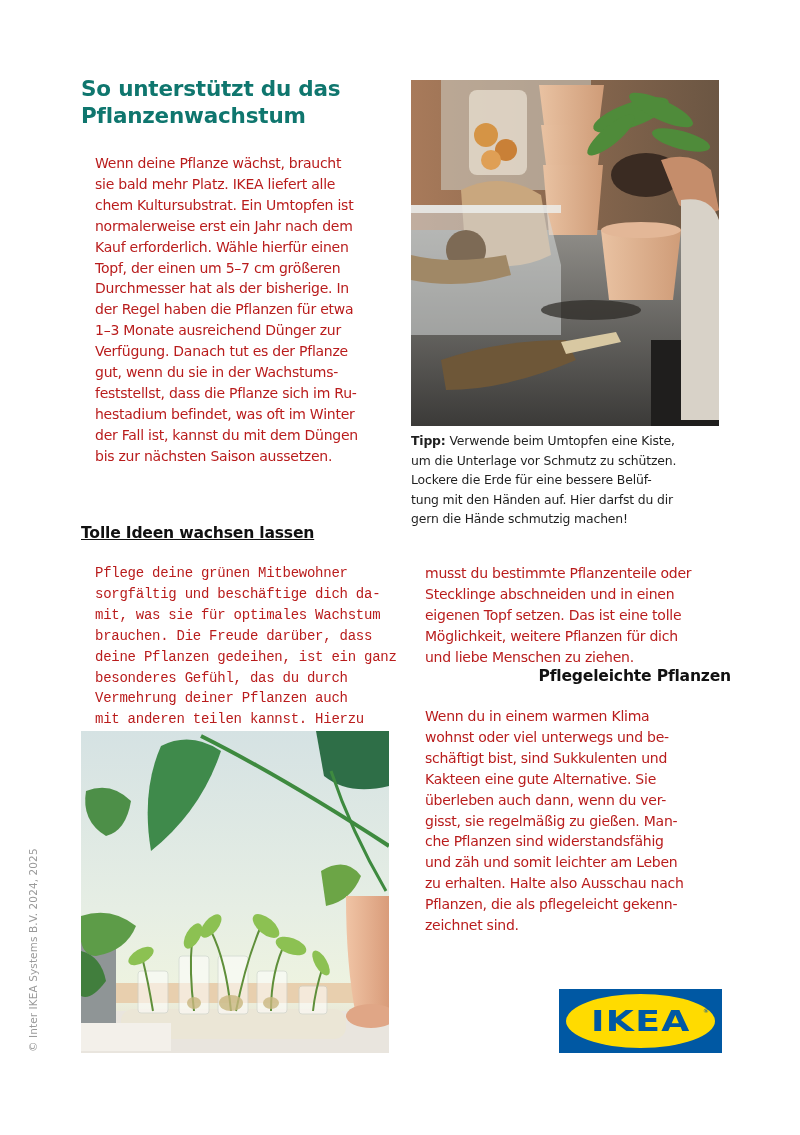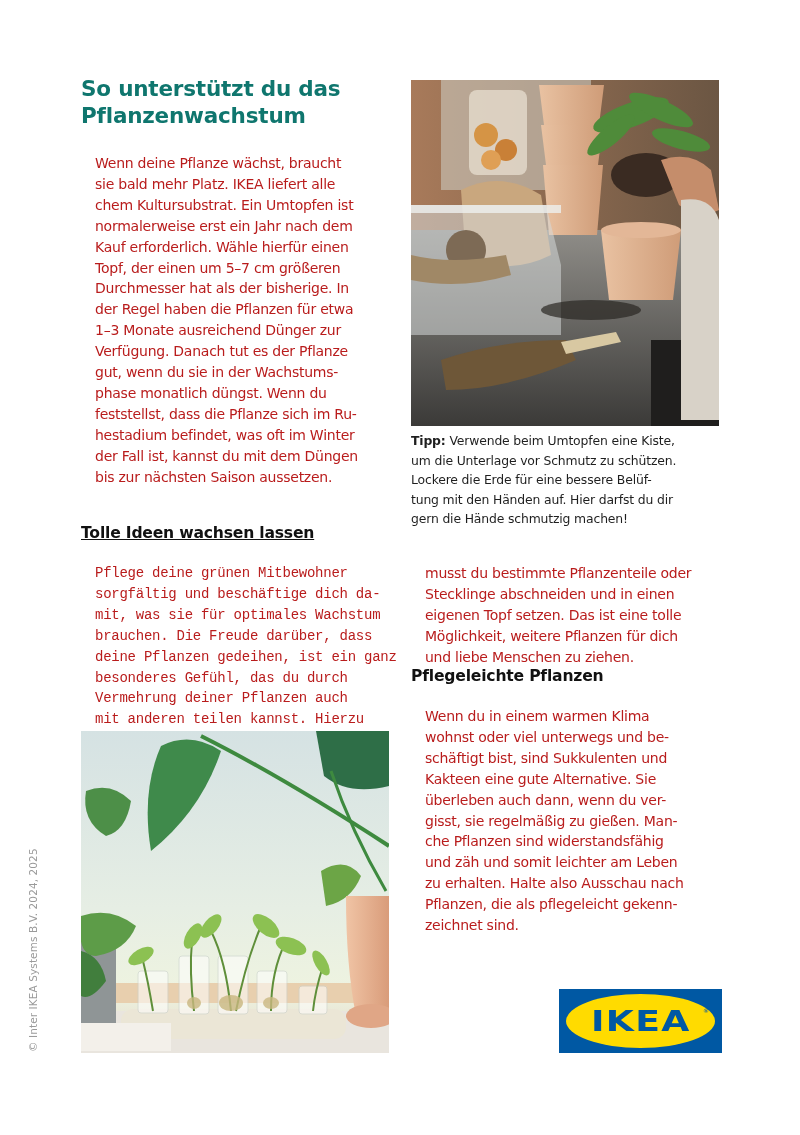--- a/index.html
+++ b/index.html
@@ -18,21 +18,21 @@
       font-size: 14px; line-height: 20.9px; letter-spacing: -0.25px;
       margin: 14px; color: #b91c1c;
     }
     .p1 { left: 81px; top: 139px; width: 320px; }
     .h2 {
       font-size: 15.6px; font-weight: bold; line-height: 20px; letter-spacing: -0.2px; color: #111;
     }
     .h2-a { left: 81px; top: 523px; width: 320px; text-decoration: underline; }
     .p2 { left: 81px; top: 549px; width: 320px; font-family: Liberation Mono, monospace; }
     .p3 { left: 411px; top: 549px; width: 320px; }
-    .h2-b { left: 411px; top: 666px; width: 320px; }
+    .h2-b { left: 411px; top: 666px; width: 320px; text-align: right; }
     .p4 { left: 411px; top: 692px; width: 320px; }
 
     .photo { overflow: hidden; }
     .photo-top { left: 411px; top: 80px; width: 308px; height: 346px; background: #5b5a57; }
     .photo-bottom { left: 81px; top: 731px; width: 308px; height: 322px; background: #dfe9e6; }
 
     .caption {
       left: 411px; top: 431px; width: 320px;
       font-size: 12.4px; line-height: 19.6px; letter-spacing: -0.15px; color: #1f1f1f;
     }
@@ -71,21 +71,20 @@
   <div>sie bald mehr Platz. IKEA liefert alle</div>
   <div>chem Kultursubstrat. Ein Umtopfen ist</div>
   <div>normalerweise erst ein Jahr nach dem</div>
   <div>Kauf erforderlich. Wähle hierfür einen</div>
   <div>Topf, der einen um 5–7 cm größeren</div>
   <div>Durchmesser hat als der bisherige. In</div>
   <div>der Regel haben die Pflanzen für etwa</div>
   <div>1–3 Monate ausreichend Dünger zur</div>
   <div>Verfügung. Danach tut es der Pflanze</div>
   <div>gut, wenn du sie in der Wachstums-</div>
-  <div>phase monatlich düngst. Wenn du</div>
   <div>feststellst, dass die Pflanze sich im Ru-</div>
   <div>hestadium befindet, was oft im Winter</div>
   <div>der Fall ist, kannst du mit dem Düngen</div>
   <div>bis zur nächsten Saison aussetzen.</div>
 </div>
 
 <div class="abs h2 h2-a">Tolle Ideen wachsen lassen</div>
 
 <div class="abs body-text p2">
   <div>Pflege deine grünen Mitbewohner</div>

